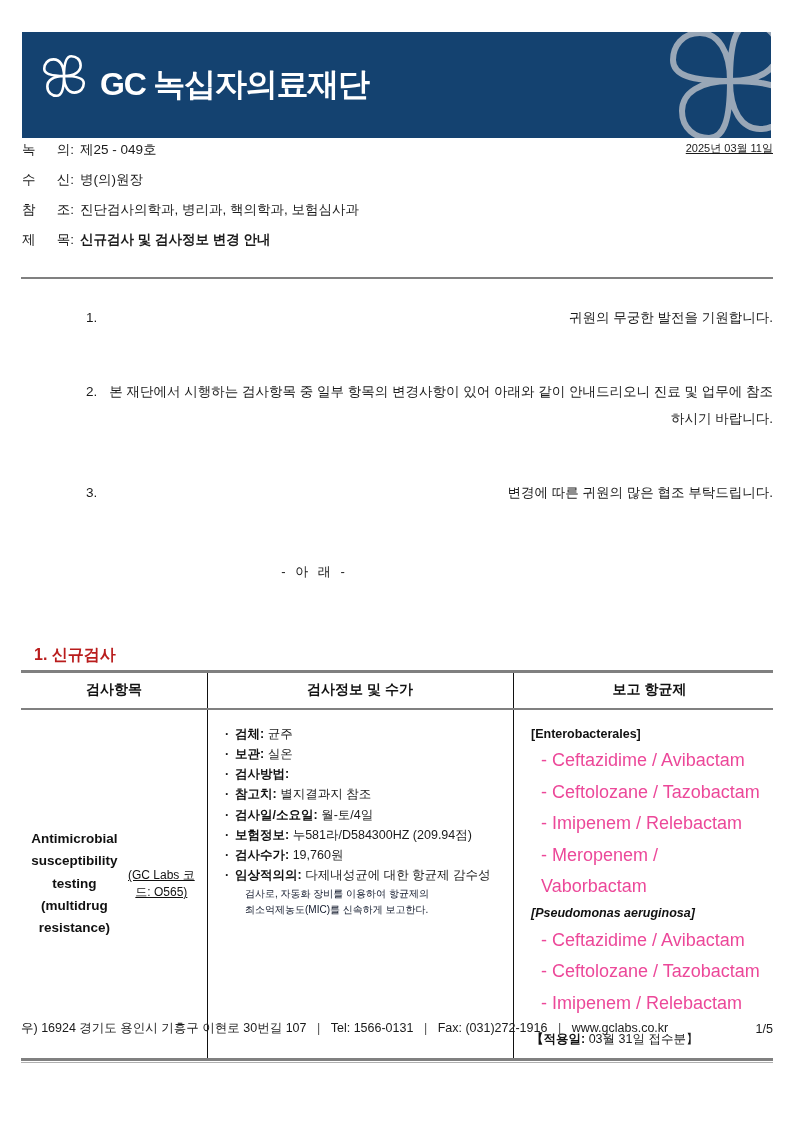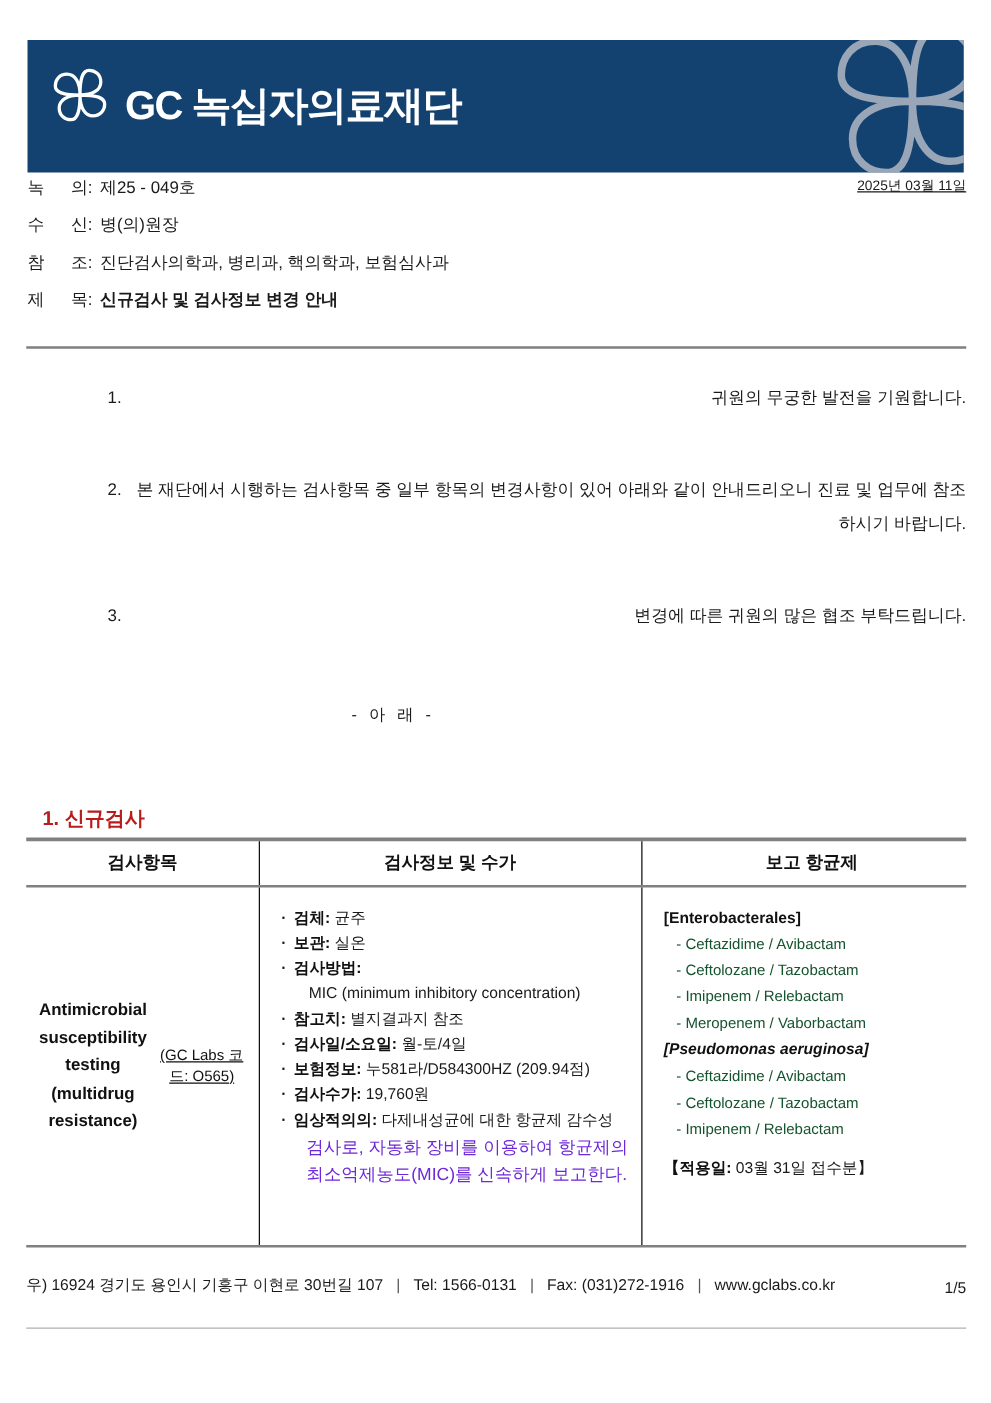--- a/index.html
+++ b/index.html
@@ -239,43 +239,43 @@
     font-weight: bold;
   }
   .info-item b { font-weight: bold; color: #111; }
   .info-sub {
     font-size: 12.5px;
     line-height: 1.62;
     padding-left: 22px;
     color: #1a1a1a;
   }
   .info-cont {
-    font-size: 14px;
+    font-size: 10px;
     line-height: 1.62;
     padding-left: 20px;
-    color: #6d28d9;
+    color: #0f172a;
   }
 
   
   .col-3.bodycell {
     padding: 14px 8px 10px 18px;
     box-sizing: border-box;
   }
   .grp-title {
     font-size: 12.5px;
     font-weight: bold;
     line-height: 1.75;
     color: #111;
   }
   .grp-title.italic { font-style: italic; }
   .drug-item {
-    font-size: 12px;
+    font-size: 18px;
     line-height: 1.75;
     padding-left: 10px;
-    color: #14532d;
+    color: #ec4899;
   }
   .apply-note {
     margin-top: 12px;
     font-size: 12.5px;
     color: #1a1a1a;
   }
   .apply-note b { font-weight: bold; color: #111; }
 
   
   .rule-footer {
@@ -285,21 +285,21 @@
     width: 752px;
     height: 1px;
     background: #b0b0b0;
   }
   .footer {
     position: absolute;
     left: 21px;
     top: 1020px;
     width: 752px;
     display: flex;
-    align-items: flex-end;
+    align-items: center;
     font-size: 12.5px;
     color: #1a1a1a;
   }
   .footer-info { flex: 1 1 auto; white-space: nowrap; }
   .footer-sep { padding: 0 7px; color: #555; }
   .footer-page { flex: none; padding-left: 10px; white-space: nowrap; }
 </style>
 </head>
 <body>
 
@@ -413,21 +413,20 @@
         <b>검체:</b>
         <span>균주</span>
       </div>
       <div class="info-item">
         <b>보관:</b>
         <span>실온</span>
       </div>
       <div class="info-item">
         <b>검사방법:</b>
       </div>
-      <div class="info-sub">MIC (minimum inhibitory concentration)</div>
       <div class="info-item">
         <b>참고치:</b>
         <span>별지결과지 참조</span>
       </div>
       <div class="info-item">
         <b>검사일/소요일:</b>
         <span>월-토/4일</span>
       </div>
       <div class="info-item">
         <b>보험정보:</b>

